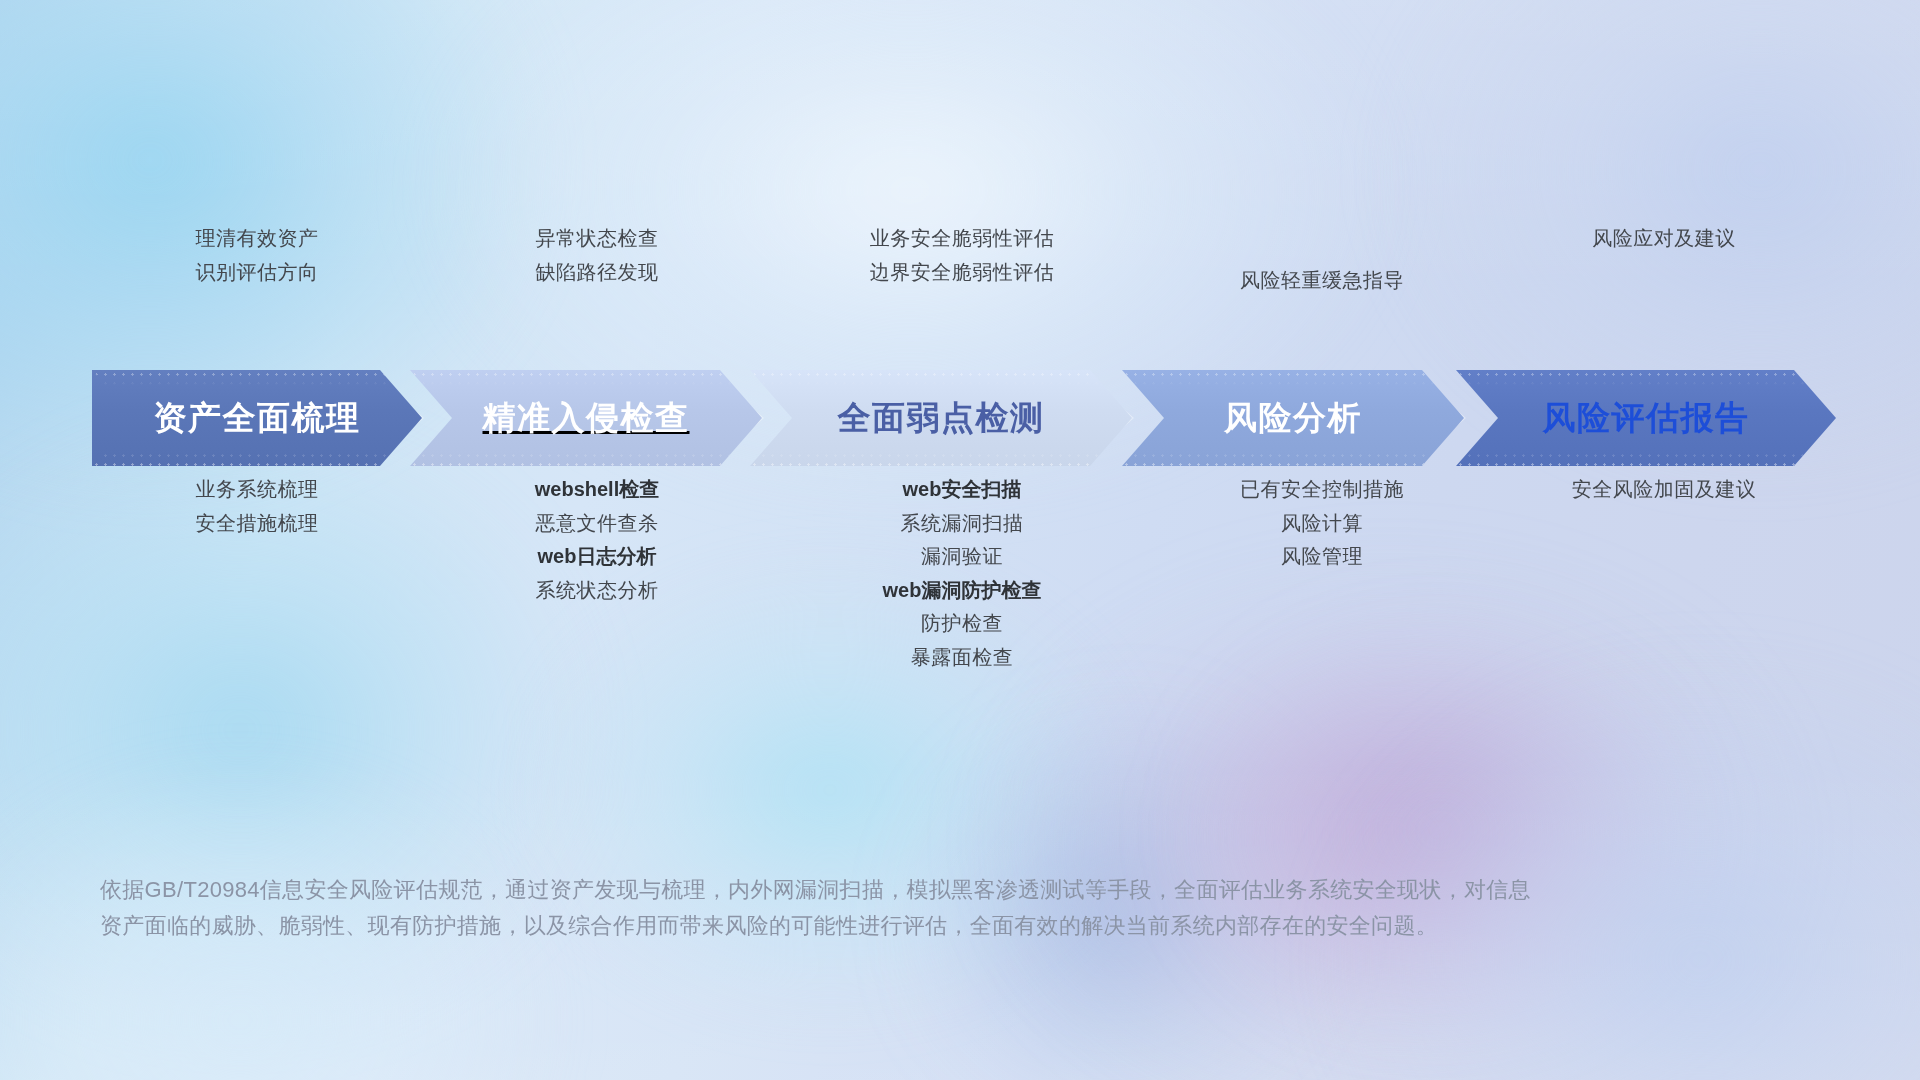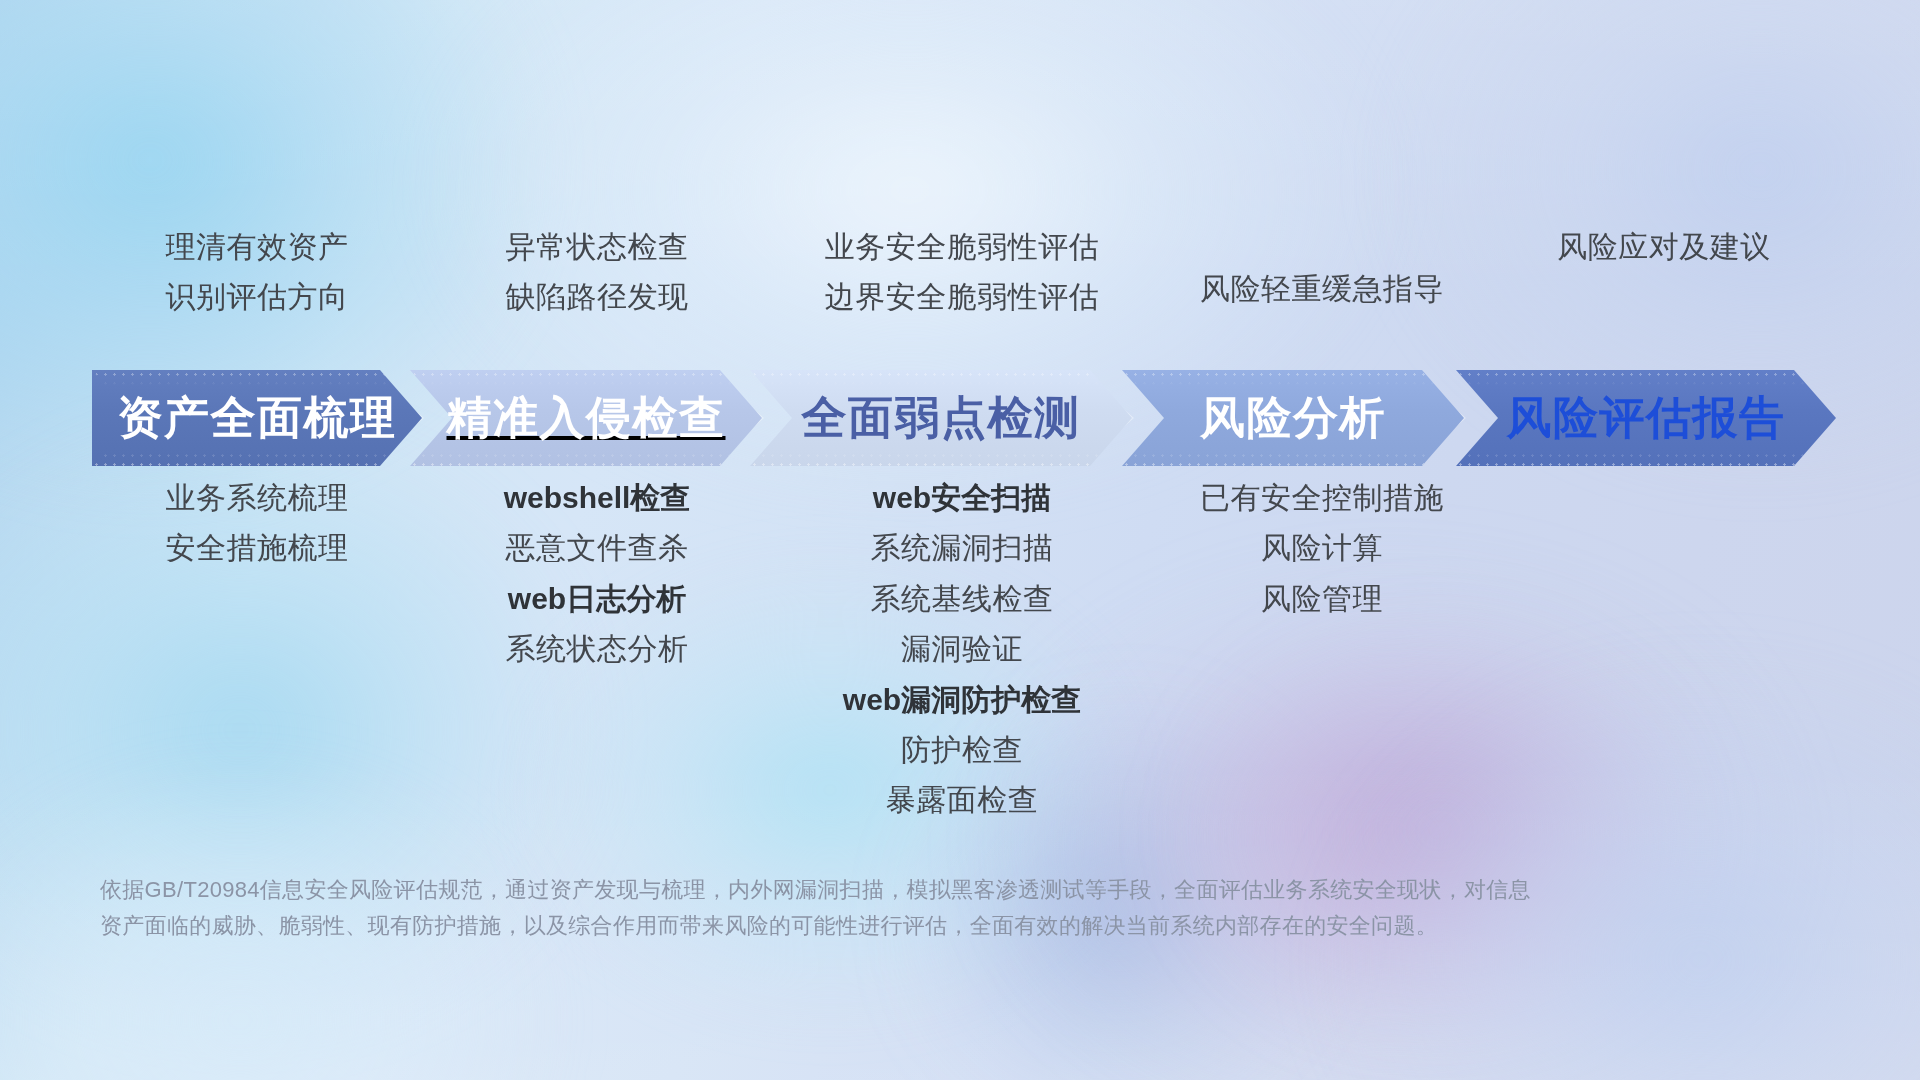--- a/index.html
+++ b/index.html
@@ -83,21 +83,21 @@
   .row-top {
     position: absolute; left: 92px; top: 222px; width: 1744px; height: 120px;
   }
   .row-bot {
     position: absolute; left: 92px; top: 473px; width: 1744px; height: 340px;
   }
   .col {
     position: absolute; top: 0;
     text-align: center;
     color: #43474d;
-    font-size: 30px;
+    font-size: 20px;
     line-height: 1.68;
     font-weight: 400;
     letter-spacing: 0.5px;
     white-space: nowrap;
   }
   .row-top .col { top: 0; }
   .col .ln { display: block; }
   .col .ln.b { font-weight: 700; color: #2f3338; letter-spacing: 0; }
 
   
@@ -113,21 +113,21 @@
   
   #band {
     position: absolute; left: 92px; top: 370px; width: 1744px; height: 96px;
   }
   .arrow {
     position: absolute; top: 0; height: 96px;
     display: flex; align-items: center; justify-content: center;
   }
   .arrow .lbl {
     position: relative;
-    font-size: 45px;
+    font-size: 33px;
     font-weight: 700;
     letter-spacing: 1.5px;
     white-space: nowrap;
     z-index: 3;
   }
   .shp {
     position: absolute; inset: 0;
     clip-path: polygon(0 0, calc(100% - 42px) 0, 100% 50%, calc(100% - 42px) 100%, 0 100%, 42px 50%);
   }
   .shp.first {
@@ -236,31 +236,33 @@
       </div>
       <div class="col c1">
         <span class="ln b">webshell检查</span>
         <span class="ln">恶意文件查杀</span>
         <span class="ln b">web日志分析</span>
         <span class="ln">系统状态分析</span>
       </div>
       <div class="col c2">
         <span class="ln b">web安全扫描</span>
         <span class="ln">系统漏洞扫描</span>
-        <span class="ln">系统基线检查</span>
         <span class="ln">漏洞验证</span>
         <span class="ln b">web漏洞防护检查</span>
         <span class="ln">防护检查</span>
         <span class="ln">暴露面检查</span>
       </div>
       <div class="col c3">
         <span class="ln">已有安全控制措施</span>
         <span class="ln">风险计算</span>
         <span class="ln">风险管理</span>
       </div>
+      <div class="col c4">
+        <span class="ln">安全风险加固及建议</span>
+      </div>
     </div>
 
   <div id="footer">
     <span class="fl">依据GB/T20984信息安全风险评估规范，通过资产发现与梳理，内外网漏洞扫描，模拟黑客渗透测试等手段，全面评估业务系统安全现状，对信息</span>
     <span class="fl">资产面临的威胁、脆弱性、现有防护措施，以及综合作用而带来风险的可能性进行评估，全面有效的解决当前系统内部存在的安全问题。</span>
   </div>
 
 </div>
 
 </body></html>

